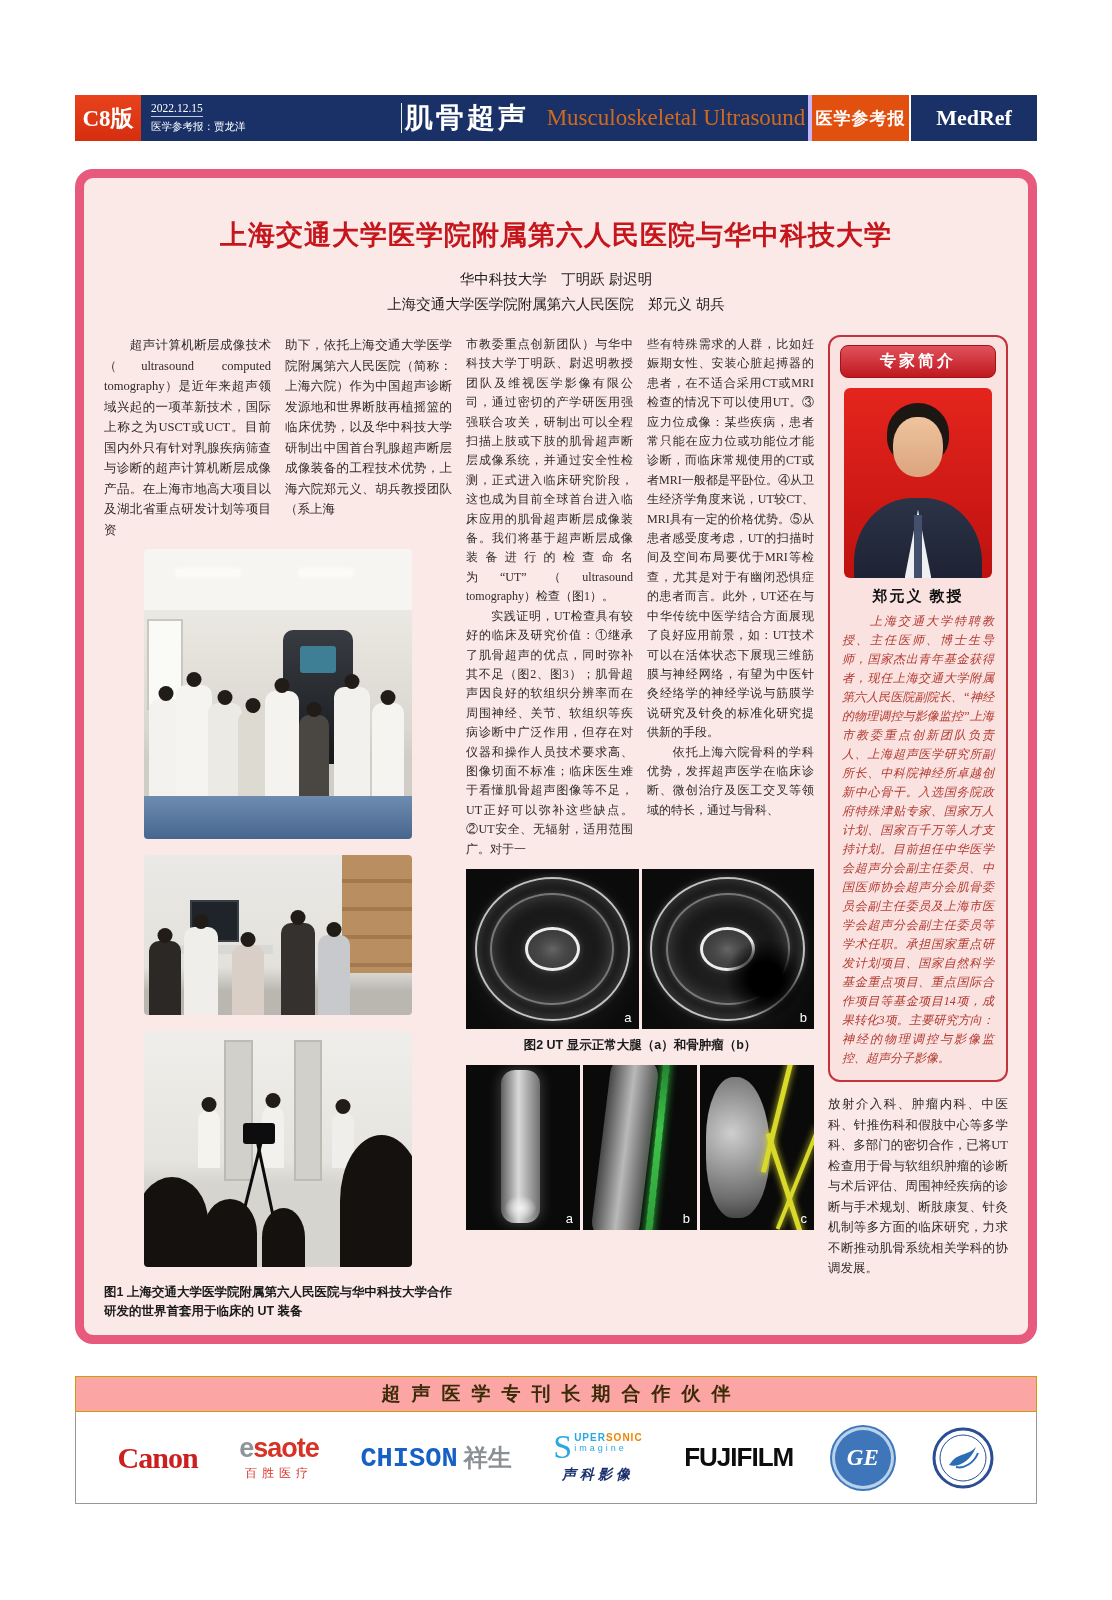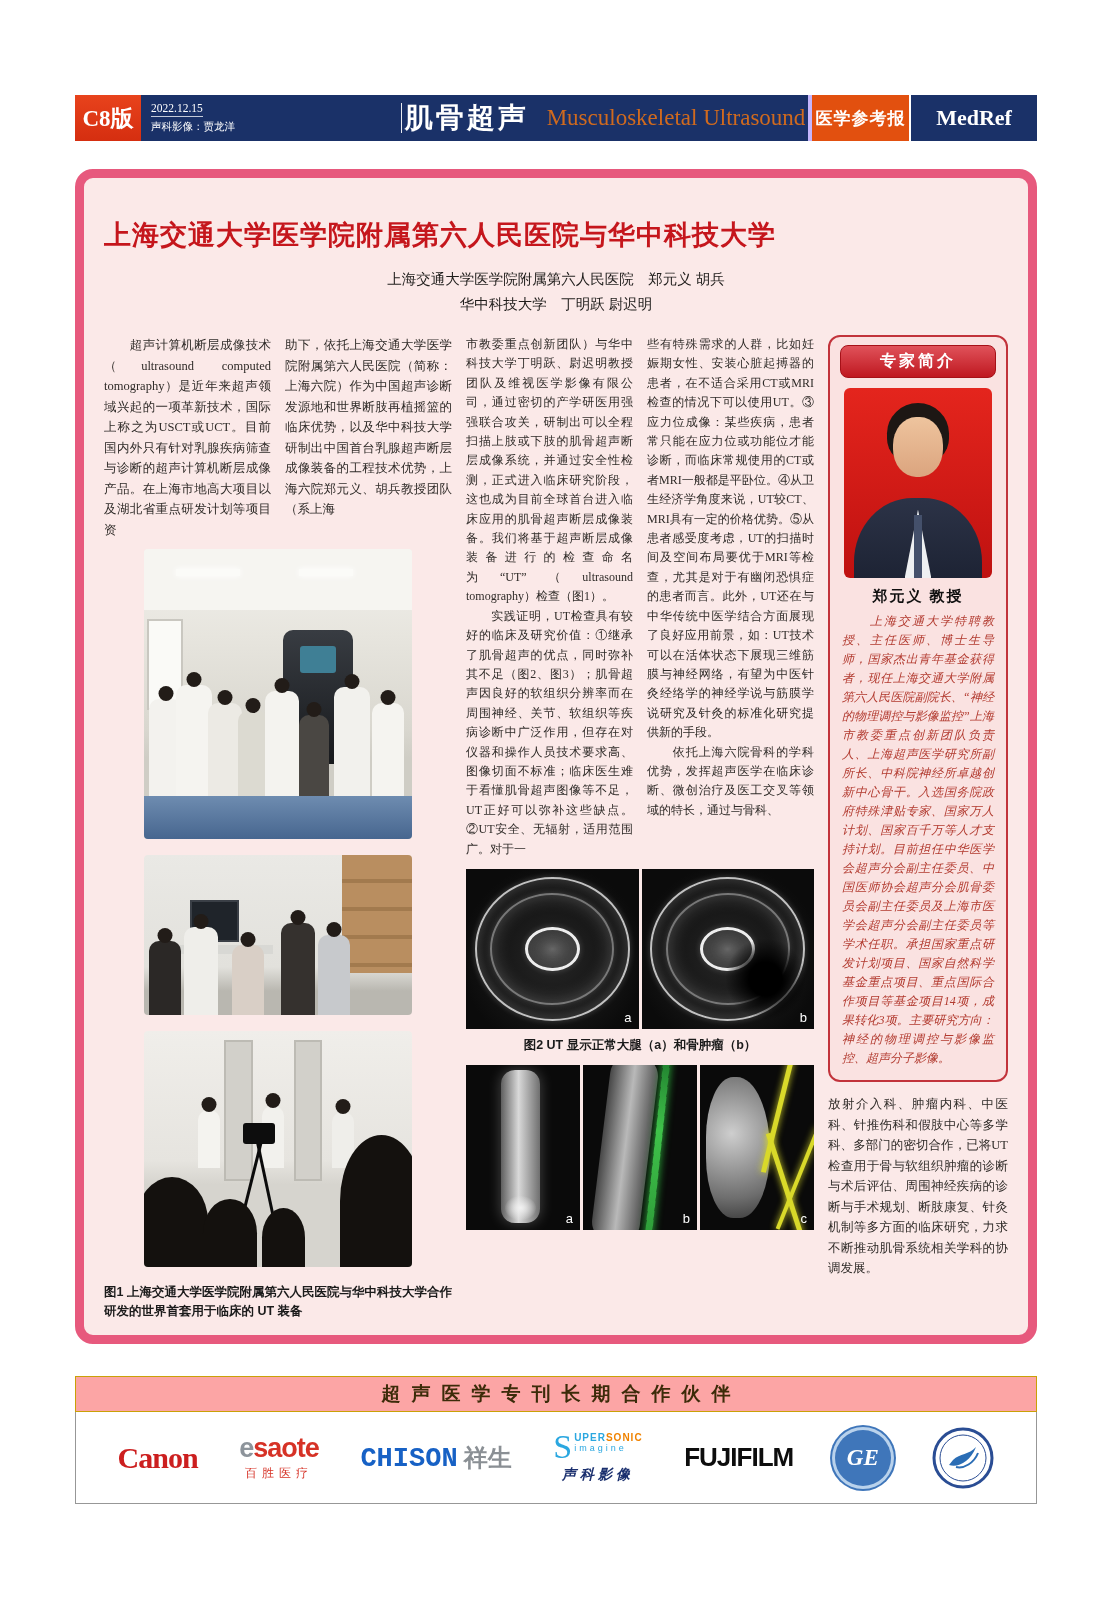--- a/index.html
+++ b/index.html
@@ -21,21 +21,21 @@
   .sec-en{font-size:23px;color:#d06a1e;}
   .paper-cn{width:97px;background:#e2500f;display:flex;align-items:center;justify-content:center;
             font-size:17px;font-weight:bold;letter-spacing:1px;border-left:4px solid #c4b5fd;
             font-family:"Liberation Sans",sans-serif;}
   .paper-en{width:126px;display:flex;align-items:center;justify-content:center;font-size:22px;
             font-weight:bold;border-left:2px solid #fff;}
 
   
   .frame{margin:28px 75px 0;height:1175px;box-sizing:border-box;border:9px solid #e7597d;
          border-radius:18px;background:#fbe9e8;padding:14px 20px 20px;overflow:hidden;}
-  .headline{margin-top:24px;text-align:left;color:#c5161c;font-weight:bold;font-size:27px;
+  .headline{margin-top:24px;text-align:center;color:#c5161c;font-weight:bold;font-size:27px;
             line-height:39px;letter-spacing:1px;}
   .byline{margin-top:12px;text-align:center;font-size:14.5px;line-height:25px;color:#1f1d1b;font-weight:500;}
   .body-grid{margin-top:18px;display:flex;gap:14px;}
   .zone-left,.zone-mid{width:348px;overflow:hidden;}
   .zone-right{flex:1;overflow:hidden;}
   .text-pair{display:flex;gap:14px;}
   .tcol{width:167px;font-family:"Liberation Serif","DejaVu Serif",serif;font-size:12.5px;line-height:20.5px;
         text-align:justify;color:#2f2b28;white-space:pre-wrap;}
   .zone-mid .tcol{font-size:12px;line-height:19.4px;}
   .figcap{margin-top:7px;font-size:12.5px;font-weight:bold;color:#1b1b1b;line-height:19px;text-align:justify;}
@@ -173,43 +173,43 @@
 
 <div class="page">
 
   <header class="masthead">
     <div class="page-label">
       <span>C8版</span>
     </div>
     <div class="mast-bar">
       <div class="mast-meta">
         <span class="mast-date">2022.12.15</span>
-        <span class="mast-editor">声科影像：贾龙洋</span>
+        <span class="mast-editor">医学参考报：贾龙洋</span>
       </div>
       <div class="mast-divider"></div>
       <div class="mast-center">
         <span class="sec-cn">肌骨超声</span>
         <span class="sec-en">Musculoskeletal Ultrasound</span>
       </div>
       <div class="paper-cn">
         <span>医学参考报</span>
       </div>
       <div class="paper-en">
         <span>MedRef</span>
       </div>
     </div>
   </header>
 
   <main class="frame">
     <div class="headline">
       <div>上海交通大学医学院附属第六人民医院与华中科技大学</div>
     </div>
     <div class="byline">
+      <div>华中科技大学　丁明跃 尉迟明</div>
       <div>上海交通大学医学院附属第六人民医院　郑元义 胡兵</div>
-      <div>华中科技大学　丁明跃 尉迟明</div>
     </div>
 
     <div class="body-grid">
 
       <section class="zone-left">
         <div class="text-pair">
           <div class="tcol">　　超声计算机断层成像技术（ultrasound computed tomography）是近年来超声领域兴起的一项革新技术，国际上称之为USCT或UCT。目前国内外只有针对乳腺疾病筛查与诊断的超声计算机断层成像产品。在上海市地高大项目以及湖北省重点研发计划等项目资</div>
           <div class="tcol">助下，依托上海交通大学医学院附属第六人民医院（简称：上海六院）作为中国超声诊断发源地和世界断肢再植摇篮的临床优势，以及华中科技大学研制出中国首台乳腺超声断层成像装备的工程技术优势，上海六院郑元义、胡兵教授团队（系上海</div>
         </div>
         <figure class="photo photo1">

